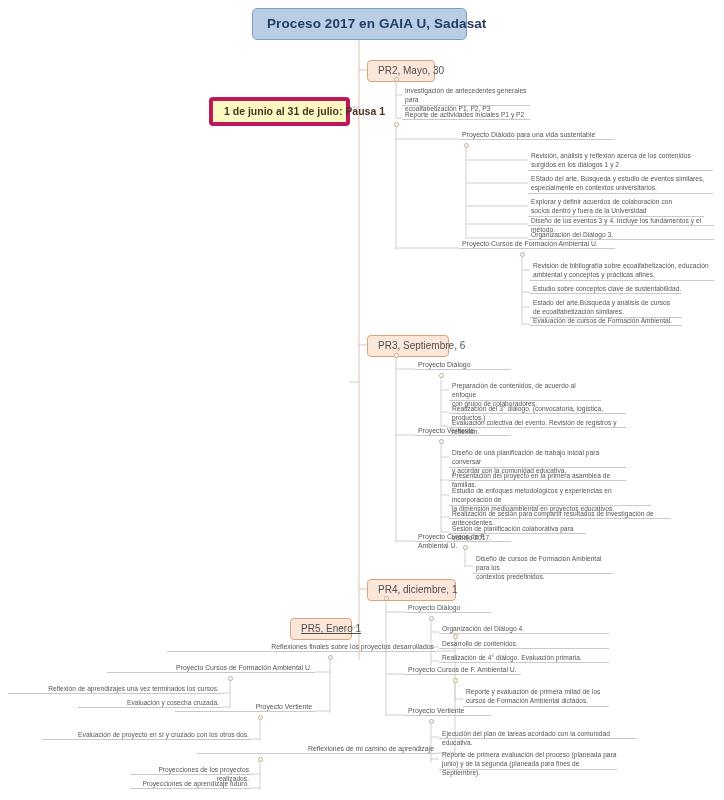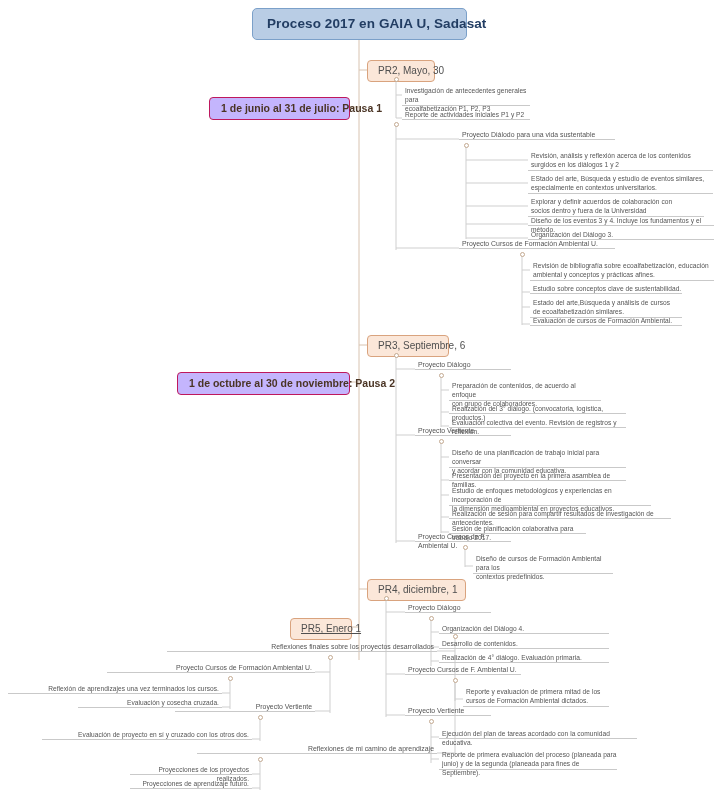--- a/index.html
+++ b/index.html
@@ -32,22 +32,22 @@
   .pr{
     background:#fbe7d9;
     border:1px solid #d9a37e;
     border-radius:4px;
     color:#4f4f4f;
     font-size:10px;
     padding:4px 10px 5px;
   }
 
   .pausa{
-    background:#c4b5fd;
-    border:1px solid #be185d;
+    background:#fef9c3;
+    border:4px solid #be185d;
     border-radius:4px;
     color:#4a3424;
     font-weight:bold;
     font-size:10.5px;
     padding:4px 11px 5px;
   }
 
   
   .leaf{
     position:absolute;box-sizing:border-box;
@@ -175,21 +175,20 @@
 
       <path d="M260,760 L260,790"></path>
       <path d="M260,774 L252,774"></path>
       <path d="M260,788 L252,788"></path>
     </g>
   </svg>
 
   <div class="node root" style="left:252px;top:8px;width:215px;">Proceso 2017 en GAIA U, Sadasat</div>
 
   <div class="node pausa" style="left:209px;top:97px;width:141px;text-align:center;">1 de junio al 31 de julio: Pausa 1</div>
-  <div class="node pausa" style="left:177px;top:372px;width:173px;text-align:center;">1 de octubre al 30 de noviembre: Pausa 2</div>
 
   <div class="node pr" style="left:367px;top:60px;width:68px;text-align:center;">PR2, Mayo, 30</div>
   <div class="dot" style="left:394px;top:77px;"></div>
 
   <div class="leaf ln2" style="left:402px;top:86px;width:128px;height:20px;"><span class="t">Investigación de antecedentes generales para<br>ecoalfabetización P1, P2, P3</span></div>
   <div class="leaf" style="left:402px;top:110px;width:128px;height:10px;"><span class="t">Reporte de actividades iniciales  P1 y P2</span></div>
   <div class="dot" style="left:394px;top:122px;"></div>
 
   <div class="cap" style="left:459px;top:130px;width:156px;height:10px;"><span>Proyecto Diálodo para una vida sustentable</span></div>
   <div class="dot" style="left:464px;top:143px;"></div>
@@ -225,21 +224,21 @@
   <div class="leaf" style="left:449px;top:471px;width:177px;height:10px;"><span>Presentación del proyecto en la primera asamblea de familias.</span></div>
   <div class="leaf ln2" style="left:449px;top:486px;width:202px;height:20px;"><span>Estudio de enfoques  metodológicos y experiencias en incorporación de<br>la dimensión medioambiental en proyectos educativos.</span></div>
   <div class="leaf" style="left:449px;top:509px;width:222px;height:10px;"><span>Realización de sesión para compartir resultados de investigación de antecedentes.</span></div>
   <div class="leaf" style="left:449px;top:524px;width:137px;height:10px;"><span>Sesión de planificación colaborativa para trabajo 2017.</span></div>
 
   <div class="cap" style="left:415px;top:532px;width:96px;height:10px;"><span>Proyecto Cursos de F. Ambiental U.</span></div>
   <div class="dot" style="left:463px;top:545px;"></div>
 
   <div class="leaf ln2" style="left:473px;top:554px;width:140px;height:20px;"><span>Diseño de cursos de Formación Ambiental para los<br>contextos predefinidos.</span></div>
 
-  <div class="node pr" style="left:367px;top:579px;width:99px;text-align:center;">PR4, diciembre, 1</div>
+  <div class="node pr" style="left:367px;top:579px;width:89px;text-align:center;">PR4, diciembre, 1</div>
   <div class="dot" style="left:384px;top:596px;"></div>
 
   <div class="cap" style="left:405px;top:603px;width:86px;height:10px;"><span>Proyecto Diálogo</span></div>
   <div class="dot" style="left:429px;top:616px;"></div>
 
   <div class="leaf" style="left:439px;top:624px;width:170px;height:10px;"><span>Organización del Diálogo 4.</span></div>
   <div class="leaf" style="left:439px;top:639px;width:170px;height:10px;"><span>Desarrollo de contenidos.</span></div>
   <div class="leaf" style="left:439px;top:653px;width:170px;height:10px;"><span>Realización de 4° diálogo. Evaluación primaria.</span></div>
 
   <div class="cap" style="left:405px;top:665px;width:116px;height:10px;"><span>Proyecto Cursos de F. Ambiental U.</span></div>

